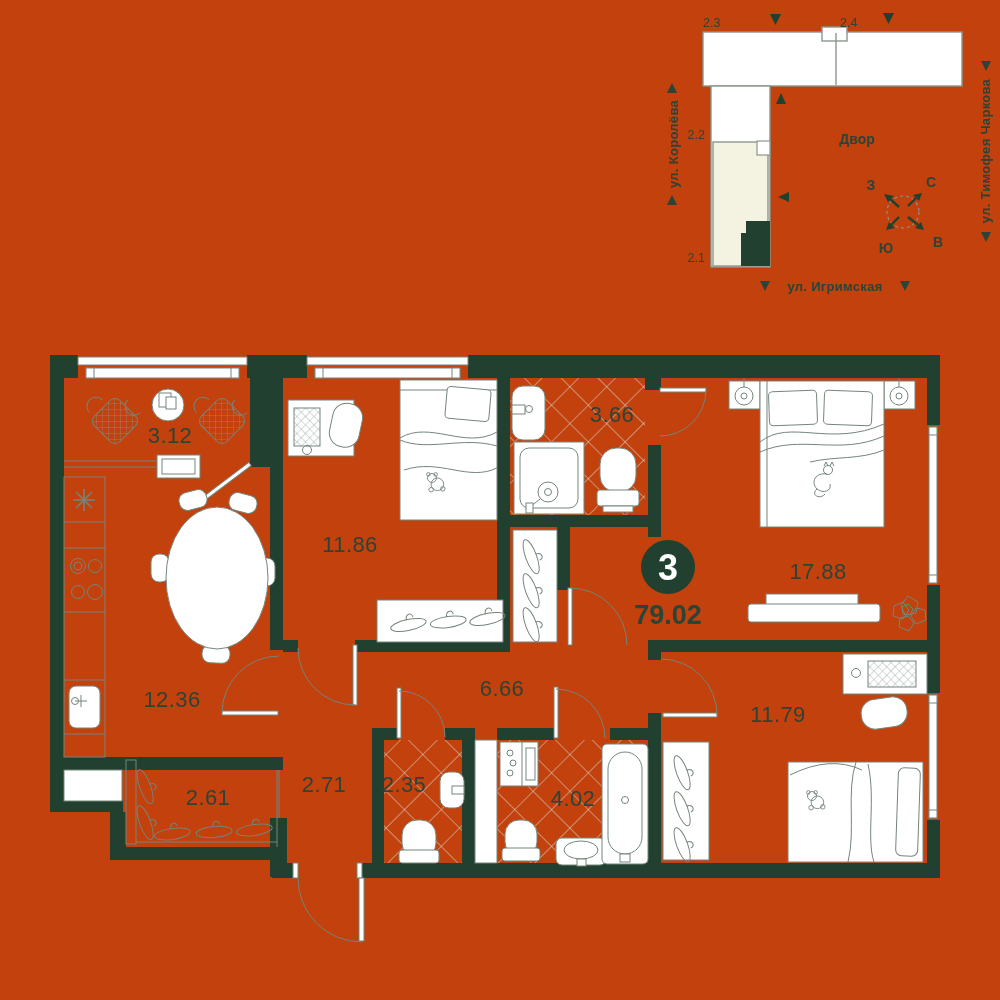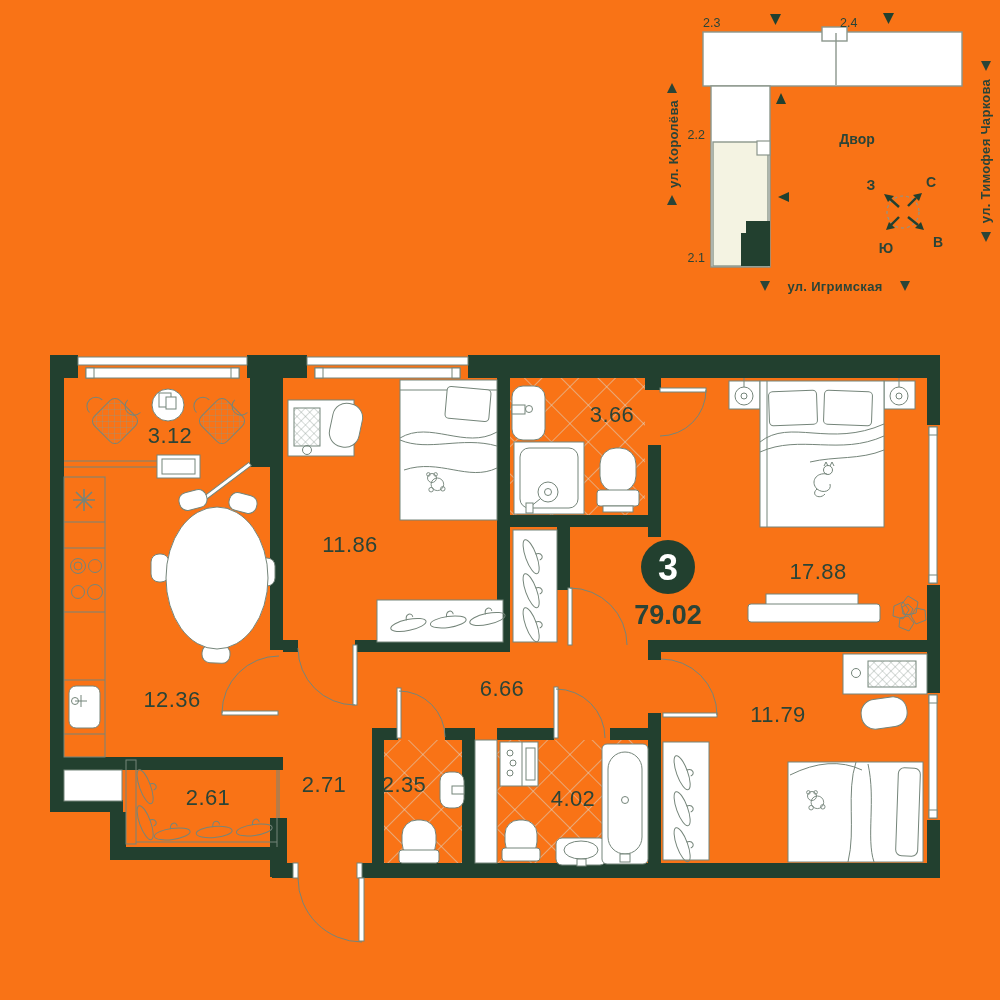--- a/index.html
+++ b/index.html
@@ -1,16 +1,16 @@
 <!DOCTYPE html>
 <html><head>
 <meta charset="utf-8">
 <style>
   html,body{margin:0;padding:0;background:#ffffff;}
-  .stage{position:relative;width:1000px;height:1000px;background:#f97316;overflow:hidden;
+  .stage{position:relative;width:1000px;height:1000px;background:#c2410c;overflow:hidden;
          font-family:"Liberation Sans",sans-serif;}
   svg text{font-family:"Liberation Sans",sans-serif;fill:#2b4437;}
   .room-label{font-size:22px;letter-spacing:.4px;}
   .map-num{font-size:12.5px;}
   .map-street{font-size:13px;font-weight:bold;letter-spacing:.3px;}
   .map-courtyard{font-size:14px;font-weight:bold;}
   .map-compass{font-size:14px;font-weight:bold;}
   .badge-num{font-size:36px;font-weight:bold;fill:#ffffff;}
   .badge-area{font-size:27px;font-weight:bold;}
   .wall{fill:#22402f;}

